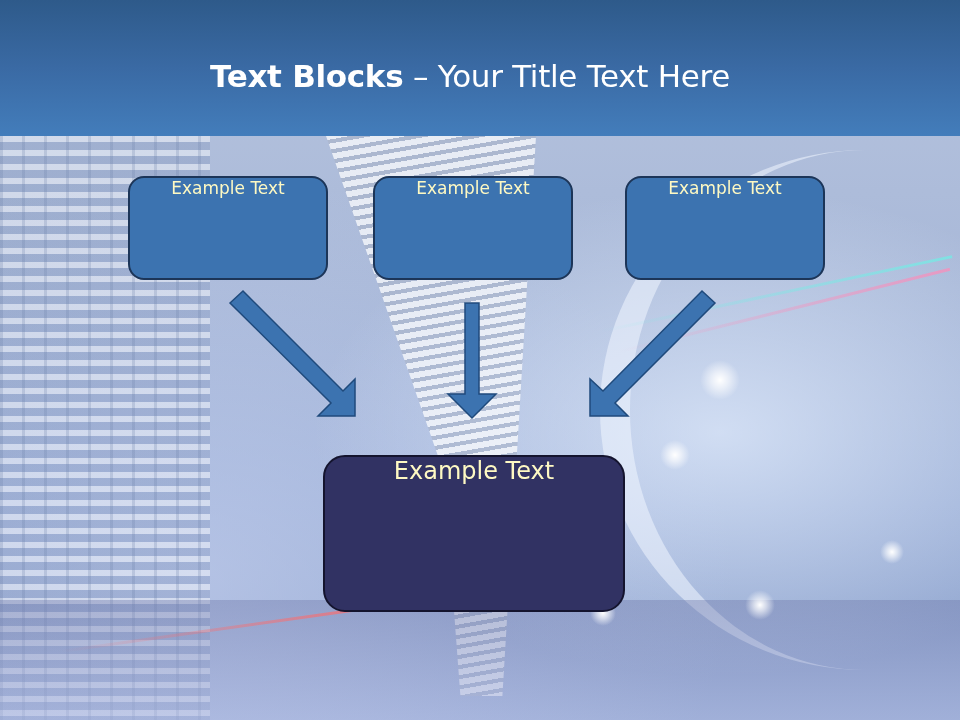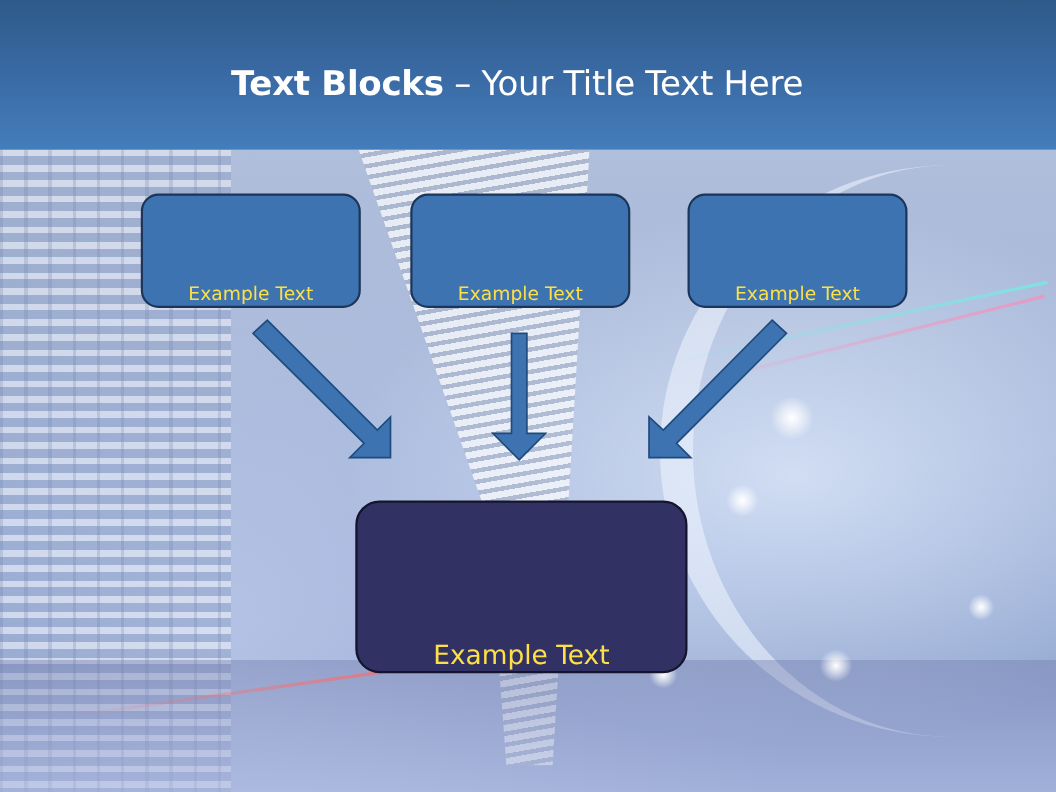--- a/index.html
+++ b/index.html
@@ -26,22 +26,22 @@
     background: radial-gradient(circle, #fff 0%, rgba(255,255,255,0.6) 30%, rgba(255,255,255,0) 70%); }
   .streak { position:absolute; height:3px; transform-origin:left center; opacity:0.7; }
   .ground { position:absolute; left:0; right:0; top:600px; height:120px;
     background: linear-gradient(180deg, rgba(110,120,170,0.4), rgba(180,190,230,0.5)); }
   .header { position:absolute; left:0; top:0; width:960px; height:136px;
     background: linear-gradient(180deg, #2e5a8a 0%, #3a6aa4 50%, #437dbb 100%); }
   .title { position:absolute; left:0; width:940px; top:56px; text-align:center;
     color:#fff; font-size:31px; line-height:40px; letter-spacing:-0.3px; }
   .title b { font-weight:bold; }
   .title span.reg { font-weight:normal; }
-  .box { position:absolute; box-sizing:border-box; display:flex; align-items:flex-end; justify-content:center;
-    color:#fde047; text-align:center; border-radius:16px; }
+  .box { position:absolute; box-sizing:border-box; display:flex; align-items:flex-start; justify-content:center;
+    color:#fef9c3; text-align:center; border-radius:16px; }
   .small { width:200px; height:104px; background:#3c73b0; border:2.5px solid #1c3558; font-size:17px; }
   .big { left:323px; top:455px; width:302px; height:157px; background:#313263; border:2.5px solid #14142e;
     font-size:24px; border-radius:22px; }
   svg.arrows { position:absolute; left:0; top:0; }
 </style>
 </head>
 <body>
 
 <div class="bg">
   <div class="bldg"></div>

